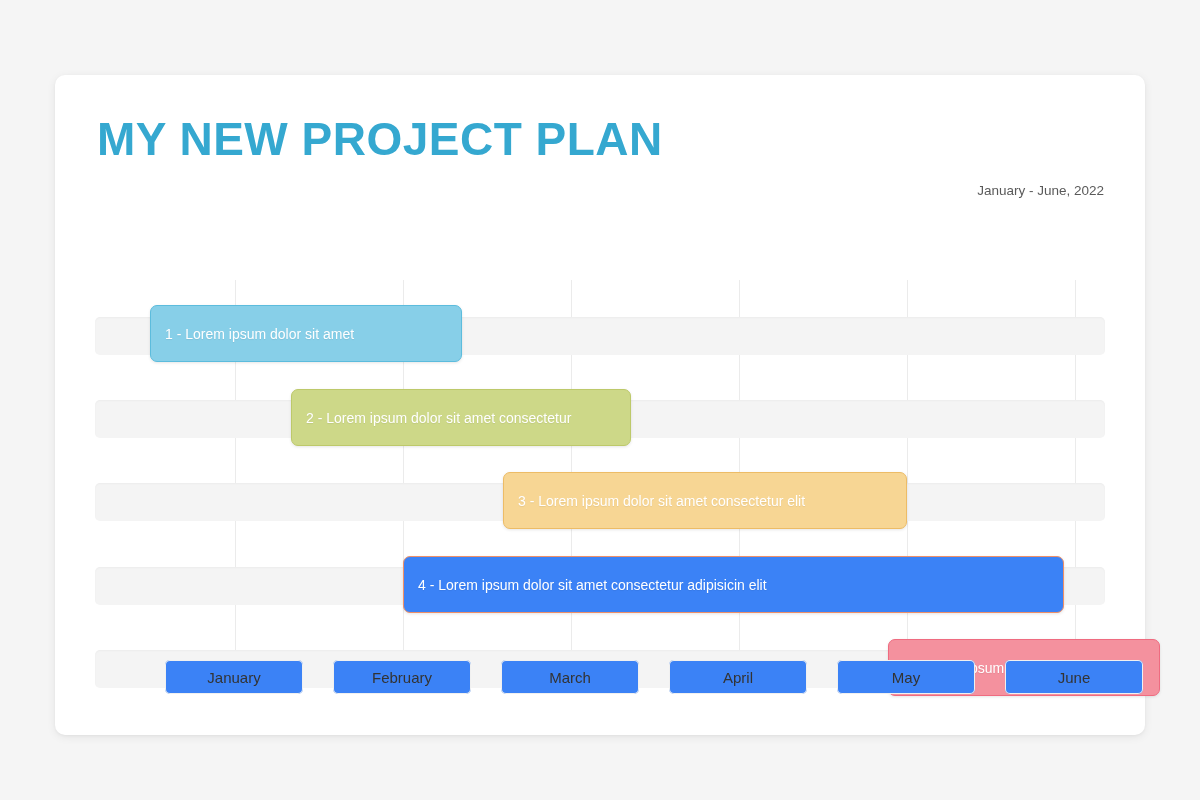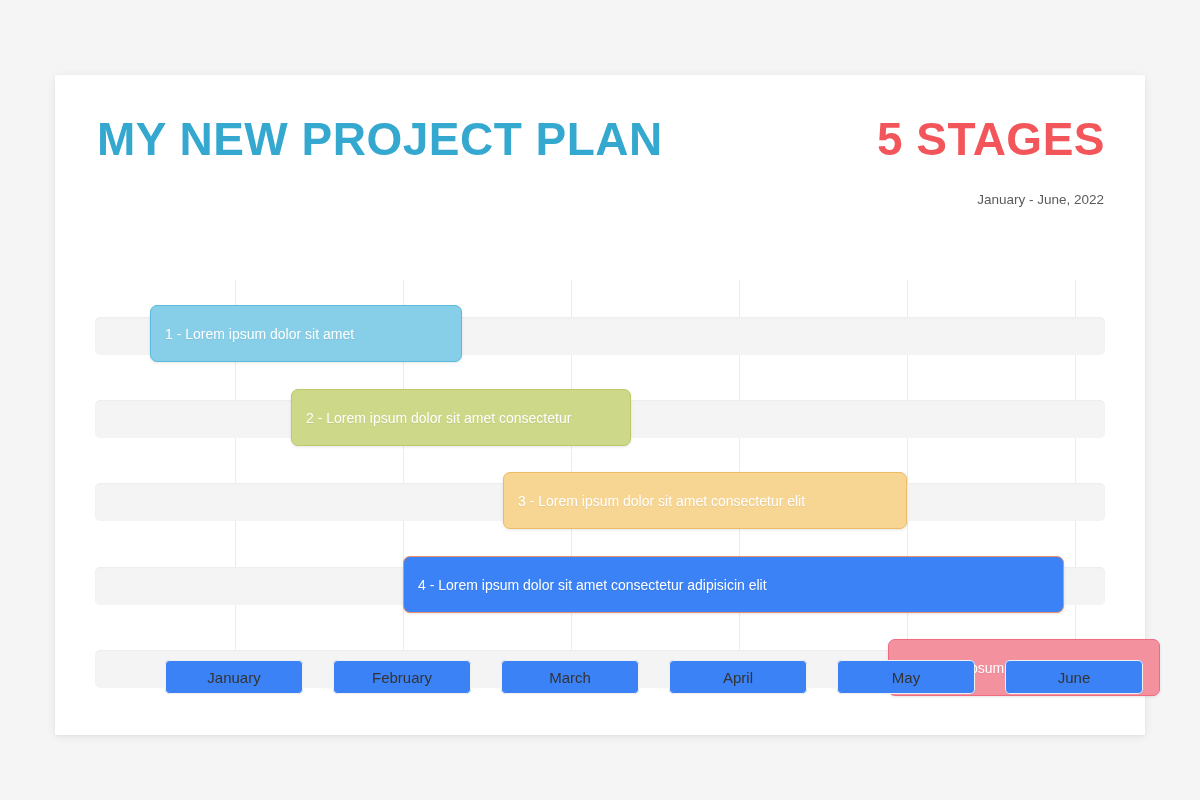--- a/index.html
+++ b/index.html
@@ -21,21 +21,21 @@
   }
 
   
   .card {
     position: absolute;
     left: 55px;
     top: 75px;
     width: 1090px;
     height: 660px;
     background: #ffffff;
-    border-radius: 1px;
+    border-radius: 10px;
     box-shadow: 0 2px 10px rgba(0,0,0,0.07), 0 1px 3px rgba(0,0,0,0.04);
   }
 
   
   .hdr-title {
     position: absolute;
     left: 42px;
     top: 41px;
     font-size: 46px;
     font-weight: bold;
@@ -60,21 +60,21 @@
     left: 43px;
     top: 106px;
     font-size: 13.5px;
     color: #5a5a5a;
     line-height: 1;
     white-space: nowrap;
   }
   .hdr-dates {
     position: absolute;
     right: 41px;
-    top: 118px;
+    top: 109px;
     font-size: 13.5px;
     color: #5a5a5a;
     line-height: 1;
     white-space: nowrap;
   }
 
   
   .plot {
     position: absolute;
     left: 0;
@@ -137,21 +137,20 @@
     box-shadow: inset 0 0 0 1px #f0f0f0;
   }
 </style>
 </head>
 <body>
 
 <div id="stage">
   <div class="card">
 
     <div class="hdr-title">MY NEW PROJECT PLAN</div>
-    <div class="hdr-stages">5 STAGES</div>
     <div class="hdr-dates">January - June, 2022</div>
 
     <div class="plot">
       <div id="gridlines">
           <div class="gridline" style="left: 180px;"></div>
           <div class="gridline" style="left: 348px;"></div>
           <div class="gridline" style="left: 516px;"></div>
           <div class="gridline" style="left: 684px;"></div>
           <div class="gridline" style="left: 852px;"></div>
           <div class="gridline" style="left: 1020px;"></div>

